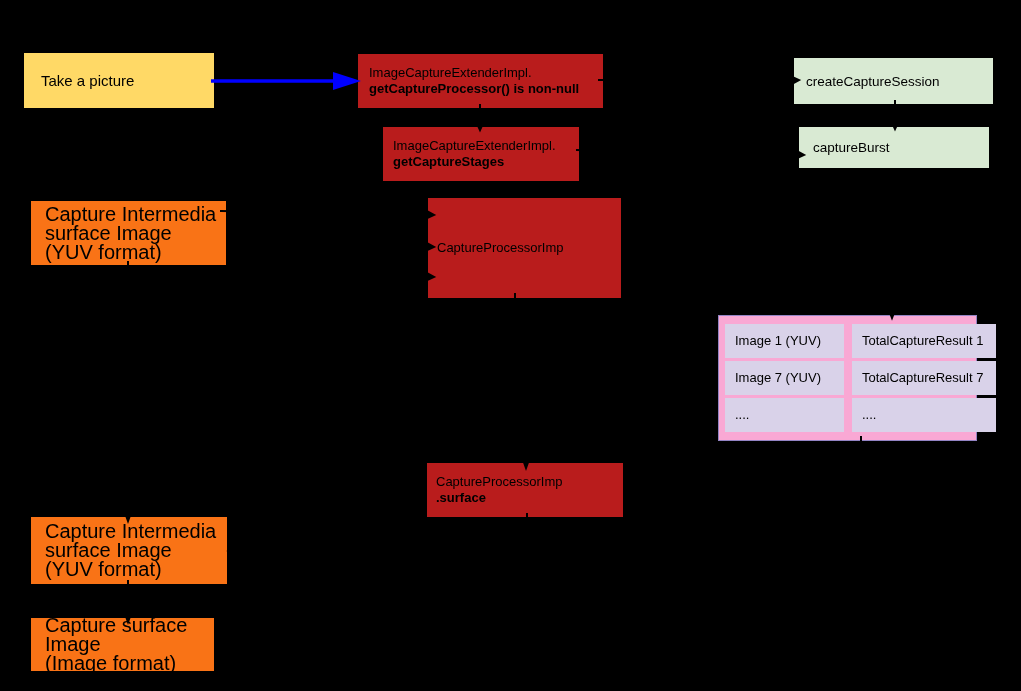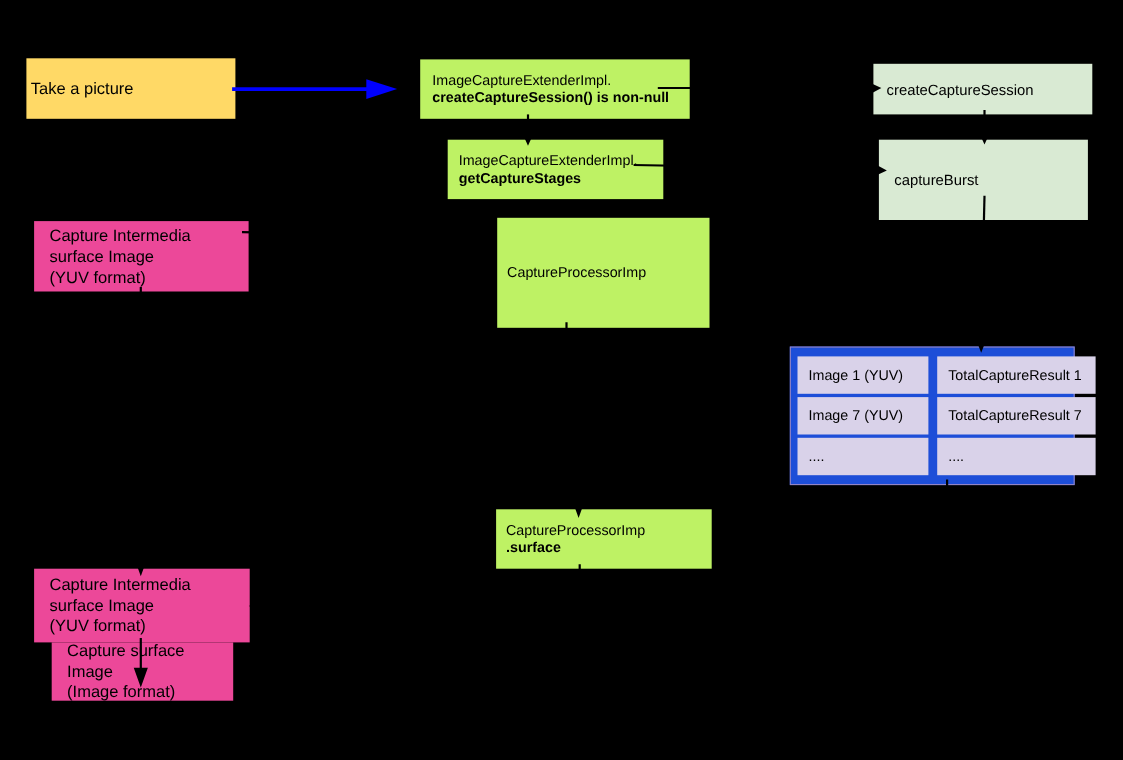--- a/index.html
+++ b/index.html
@@ -19,41 +19,41 @@
     position: absolute;
     box-sizing: border-box;
     display: flex;
     flex-direction: column;
     justify-content: center;
     color: #000;
   }
   .node .b { font-weight: bold; }
   
   #take-picture { left: 24px; top: 53px; width: 190px; height: 55px;
-    background: #ffd966; font-size: 15px; padding-left: 4px; }
+    background: #ffd966; font-size: 15px; padding-left: 17px; }
   
-  .blue { background: #bef264; font-size: 13px; line-height: 16px; margin-left: 24px; }
+  .blue { background: #b91c1c; font-size: 13px; line-height: 16px; }
   #get-capture-processor { left: 358px; top: 54px; width: 245px; height: 54px; padding-left: 11px; }
   #get-capture-stages { left: 383px; top: 127px; width: 196px; height: 54px; padding-left: 10px; }
   #capture-processor { left: 428px; top: 198px; width: 193px; height: 100px; padding-left: 9px; }
   #capture-processor-process { left: 427px; top: 463px; width: 196px; height: 54px; padding-left: 9px; }
   
   .green { background: #d9ead3; font-size: 13.5px; }
   #create-capture-session { left: 794px; top: 58px; width: 199px; height: 46px; padding-left: 12px; }
-  #capture-burst { left: 799px; top: 127px; width: 190px; height: 73px; padding-left: 14px; }
+  #capture-burst { left: 799px; top: 127px; width: 190px; height: 41px; padding-left: 14px; }
   
-  .cream { background: #ec4899; font-size: 15px; line-height: 19px; padding-left: 14px; }
+  .cream { background: #f97316; font-size: 20px; line-height: 19px; padding-left: 14px; }
   #capture-intermedia-1 { left: 31px; top: 201px; width: 195px; height: 64px; }
   #capture-intermedia-2 { left: 31px; top: 517px; width: 196px; height: 67px; }
-  #capture-surface { left: 31px; top: 584px; width: 165px; height: 53px; margin-left: 16px; }
+  #capture-surface { left: 31px; top: 618px; width: 183px; height: 53px; }
   
   #burst-table {
     position: absolute; left: 718px; top: 315px; width: 259px; height: 126px;
     box-sizing: border-box;
-    background: #1d4ed8;
+    background: #f9a8d4;
     border: 1px solid #9384c4;
     padding: 8px 8px 11px 6px;
     display: grid;
     grid-template-columns: 119px 144px;
     grid-auto-rows: 34px;
     column-gap: 8px;
     row-gap: 3px;
   }
   .tcell {
     background: #d9d2e9;
@@ -74,21 +74,21 @@
 <body>
 
 <div id="canvas">
 
   <div class="node" id="take-picture">
     <span>Take a picture</span>
   </div>
 
   <div class="node blue" id="get-capture-processor">
     <span>ImageCaptureExtenderImpl.</span>
-    <span class="b">createCaptureSession() is non-null</span>
+    <span class="b">getCaptureProcessor() is non-null</span>
   </div>
 
   <div class="node blue" id="get-capture-stages">
     <span>ImageCaptureExtenderImpl.</span>
     <span class="b">getCaptureStages</span>
   </div>
 
   <div class="node blue" id="capture-processor">
     <span>CaptureProcessorImp</span>
   </div>

